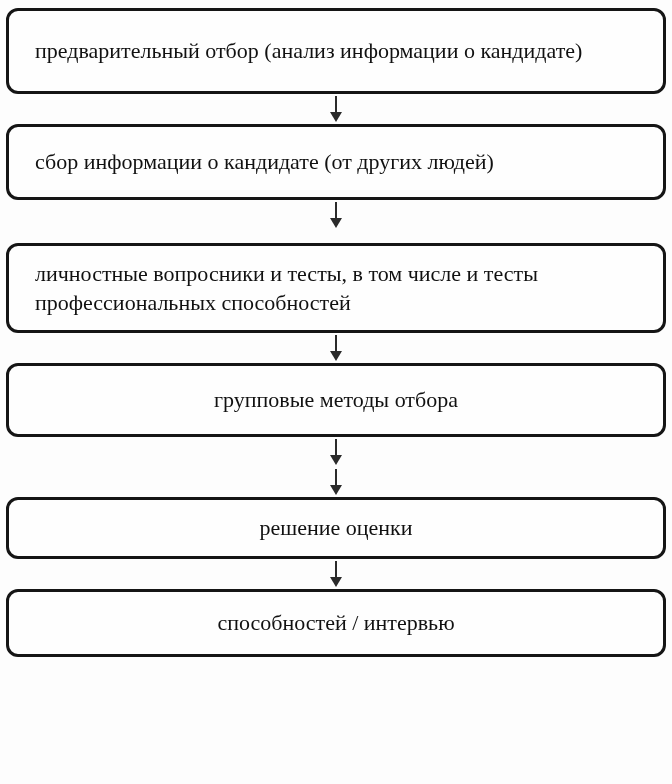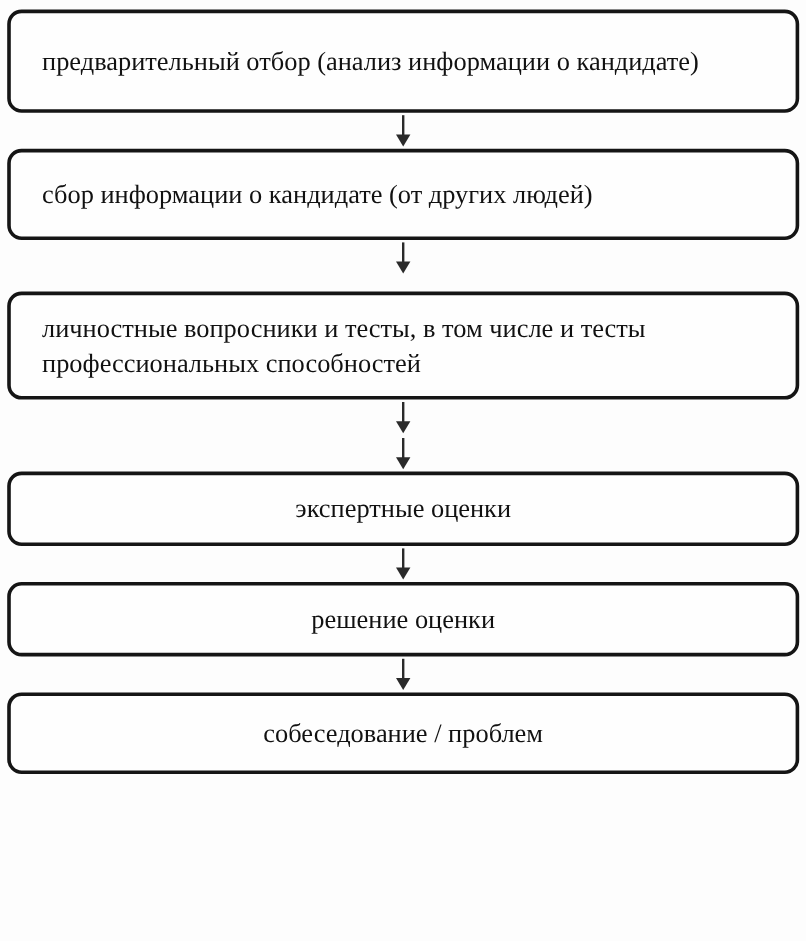--- a/index.html
+++ b/index.html
@@ -90,41 +90,41 @@
 
   <div class="flow-box b3 align-left">
     <span>личностные вопросники и тесты, в том числе и тесты профессиональных способностей</span>
   </div>
 
   <div class="arrow">
     <div class="shaft"></div>
     <div class="head"></div>
   </div>
 
+  <div class="flow-box b4 align-center">
+    <span>групповые методы отбора</span>
+  </div>
 
   <div class="arrow">
     <div class="shaft"></div>
     <div class="head"></div>
   </div>
 
-  <div class="flow-box b5 align-center">
-    <span>экспертные оценки</span>
-  </div>
 
   <div class="arrow">
     <div class="shaft"></div>
     <div class="head"></div>
   </div>
 
   <div class="flow-box b6 align-center">
     <span>решение оценки</span>
   </div>
 
   <div class="arrow">
     <div class="shaft"></div>
     <div class="head"></div>
   </div>
 
   <div class="flow-box b7 align-center">
-    <span>собеседование / проблем</span>
+    <span>способностей / интервью</span>
   </div>
 
 </div>
 
 </body></html>

